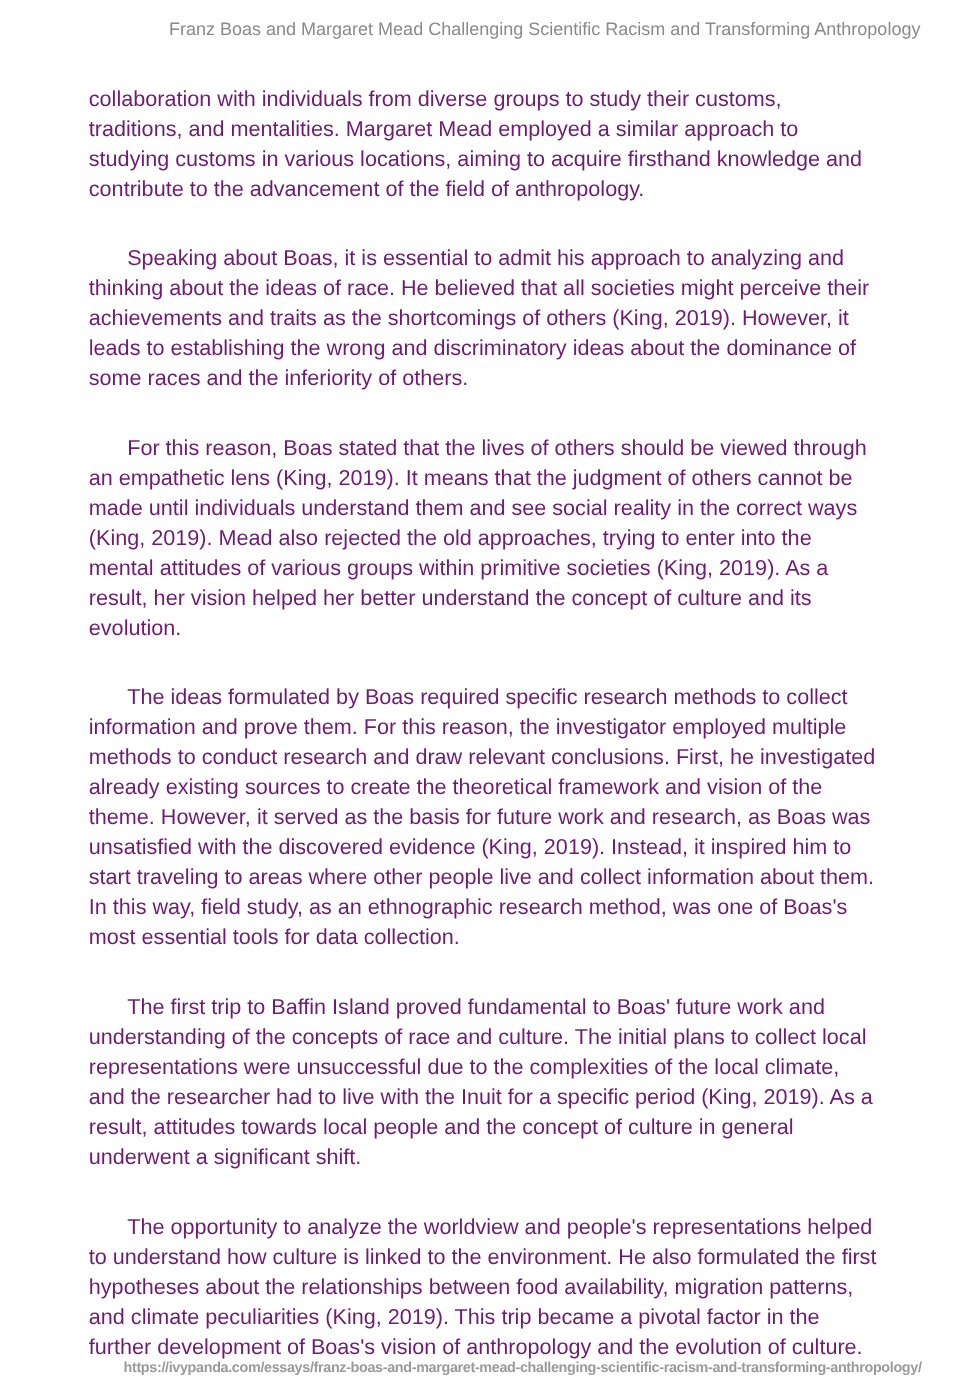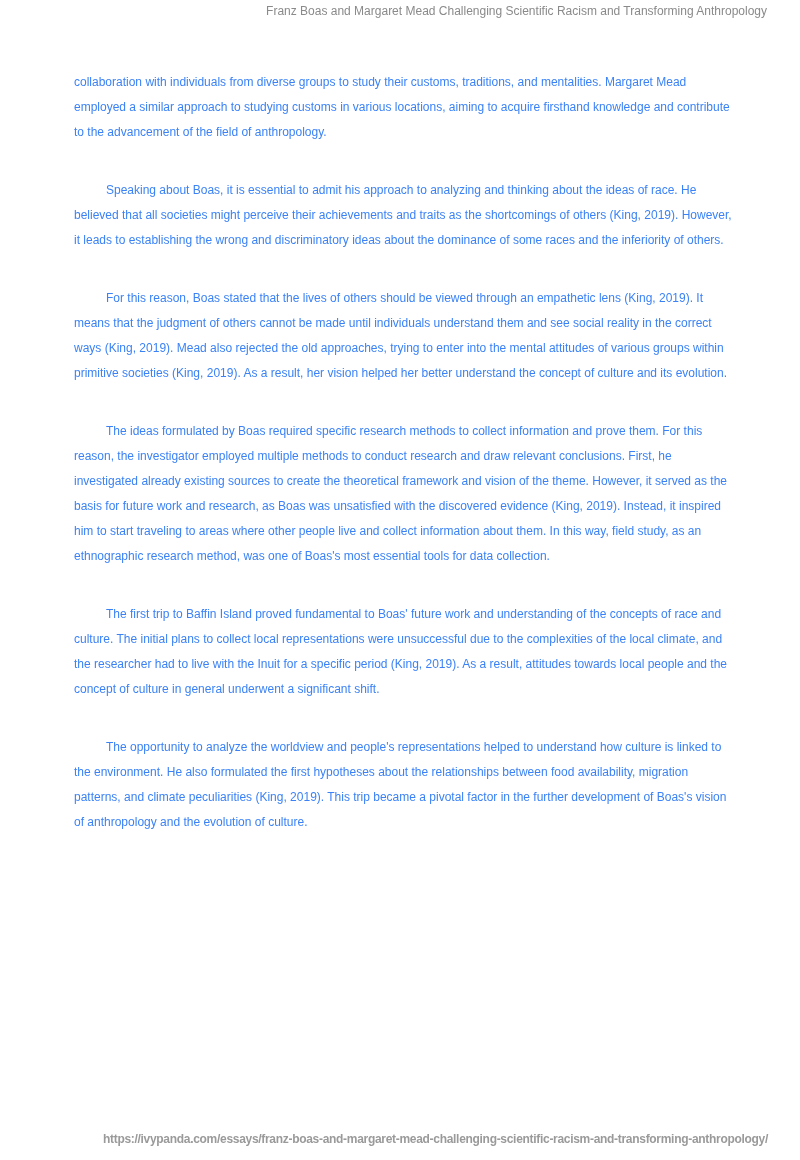--- a/index.html
+++ b/index.html
@@ -2,23 +2,23 @@
 <html><head>
 <meta charset="utf-8">
 <style>
   html, body { margin: 0; padding: 0; background: #ffffff; }
   body { width: 800px; height: 1160px; position: relative; overflow: hidden; font-family: "Liberation Sans", sans-serif; color: #222222; }
   .header { position: absolute; left: 0; top: 0; width: 800px; height: 60px; }
   .logo { position: absolute; left: 18px; top: 8px; display: flex; align-items: center; }
   .logo-mark { width: 60px; height: 48px; }
   .logo-text { font-family: "Liberation Serif", serif; font-weight: bold; font-size: 27px; color: #222; margin-left: 4px; letter-spacing: 0.2px; }
   .logo-text sup { font-size: 13px; font-family: "Liberation Sans", sans-serif; vertical-align: top; position: relative; top: 2px; }
-  .doc-title { position: absolute; right: 33px; top: 4px; font-size: 12px; color: #8a8a8a; white-space: nowrap; }
+  .doc-title { position: absolute; right: 33px; top: 16px; font-size: 15px; color: #8a8a8a; white-space: nowrap; }
   .content { position: absolute; left: 74px; top: 70px; width: 660px; }
-  p { margin: 0 0 15px 0; font-size: 12px; line-height: 25px; color: #3b82f6; }
+  p { margin: 0 0 15px 0; font-size: 18px; line-height: 25px; color: #701a75; }
   p.indent { text-indent: 32px; margin-top: 33px; }
   h2 { font-size: 31px; font-weight: bold; margin: 22px 0 22px 0; color: #222; line-height: 36px; }
   .footer { position: absolute; right: 32px; top: 1132px; font-family: "Liberation Sans Narrow", "Liberation Sans", sans-serif; font-size: 12px; color: #9a9a9a; white-space: nowrap; letter-spacing: -0.3px; font-weight: bold; }
 </style>
 </head>
 <body>
 
 <div class="header">
   <div class="doc-title">Franz Boas and Margaret Mead Challenging Scientific Racism and Transforming Anthropology</div>
 </div>

